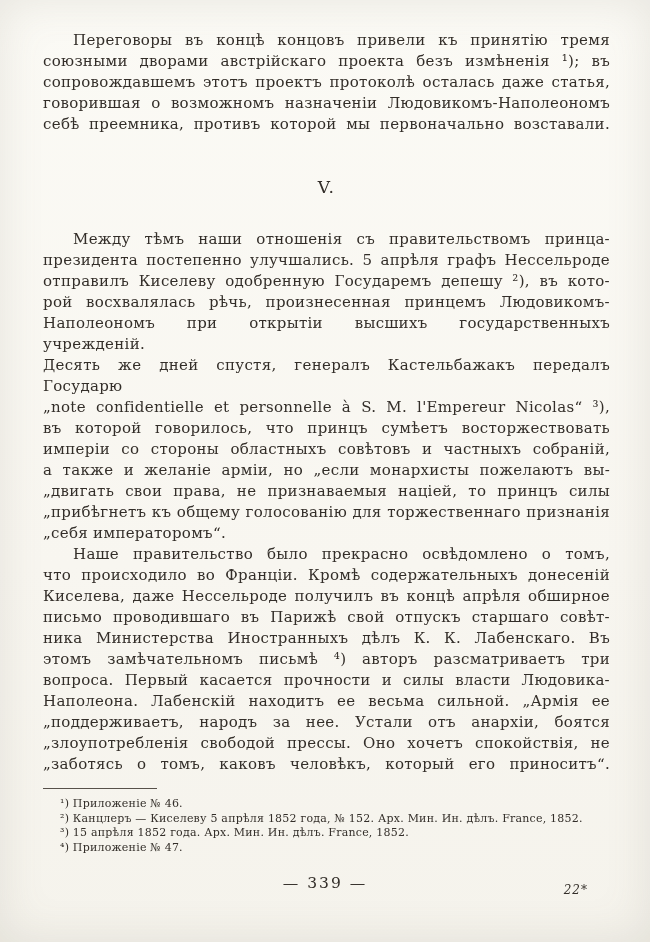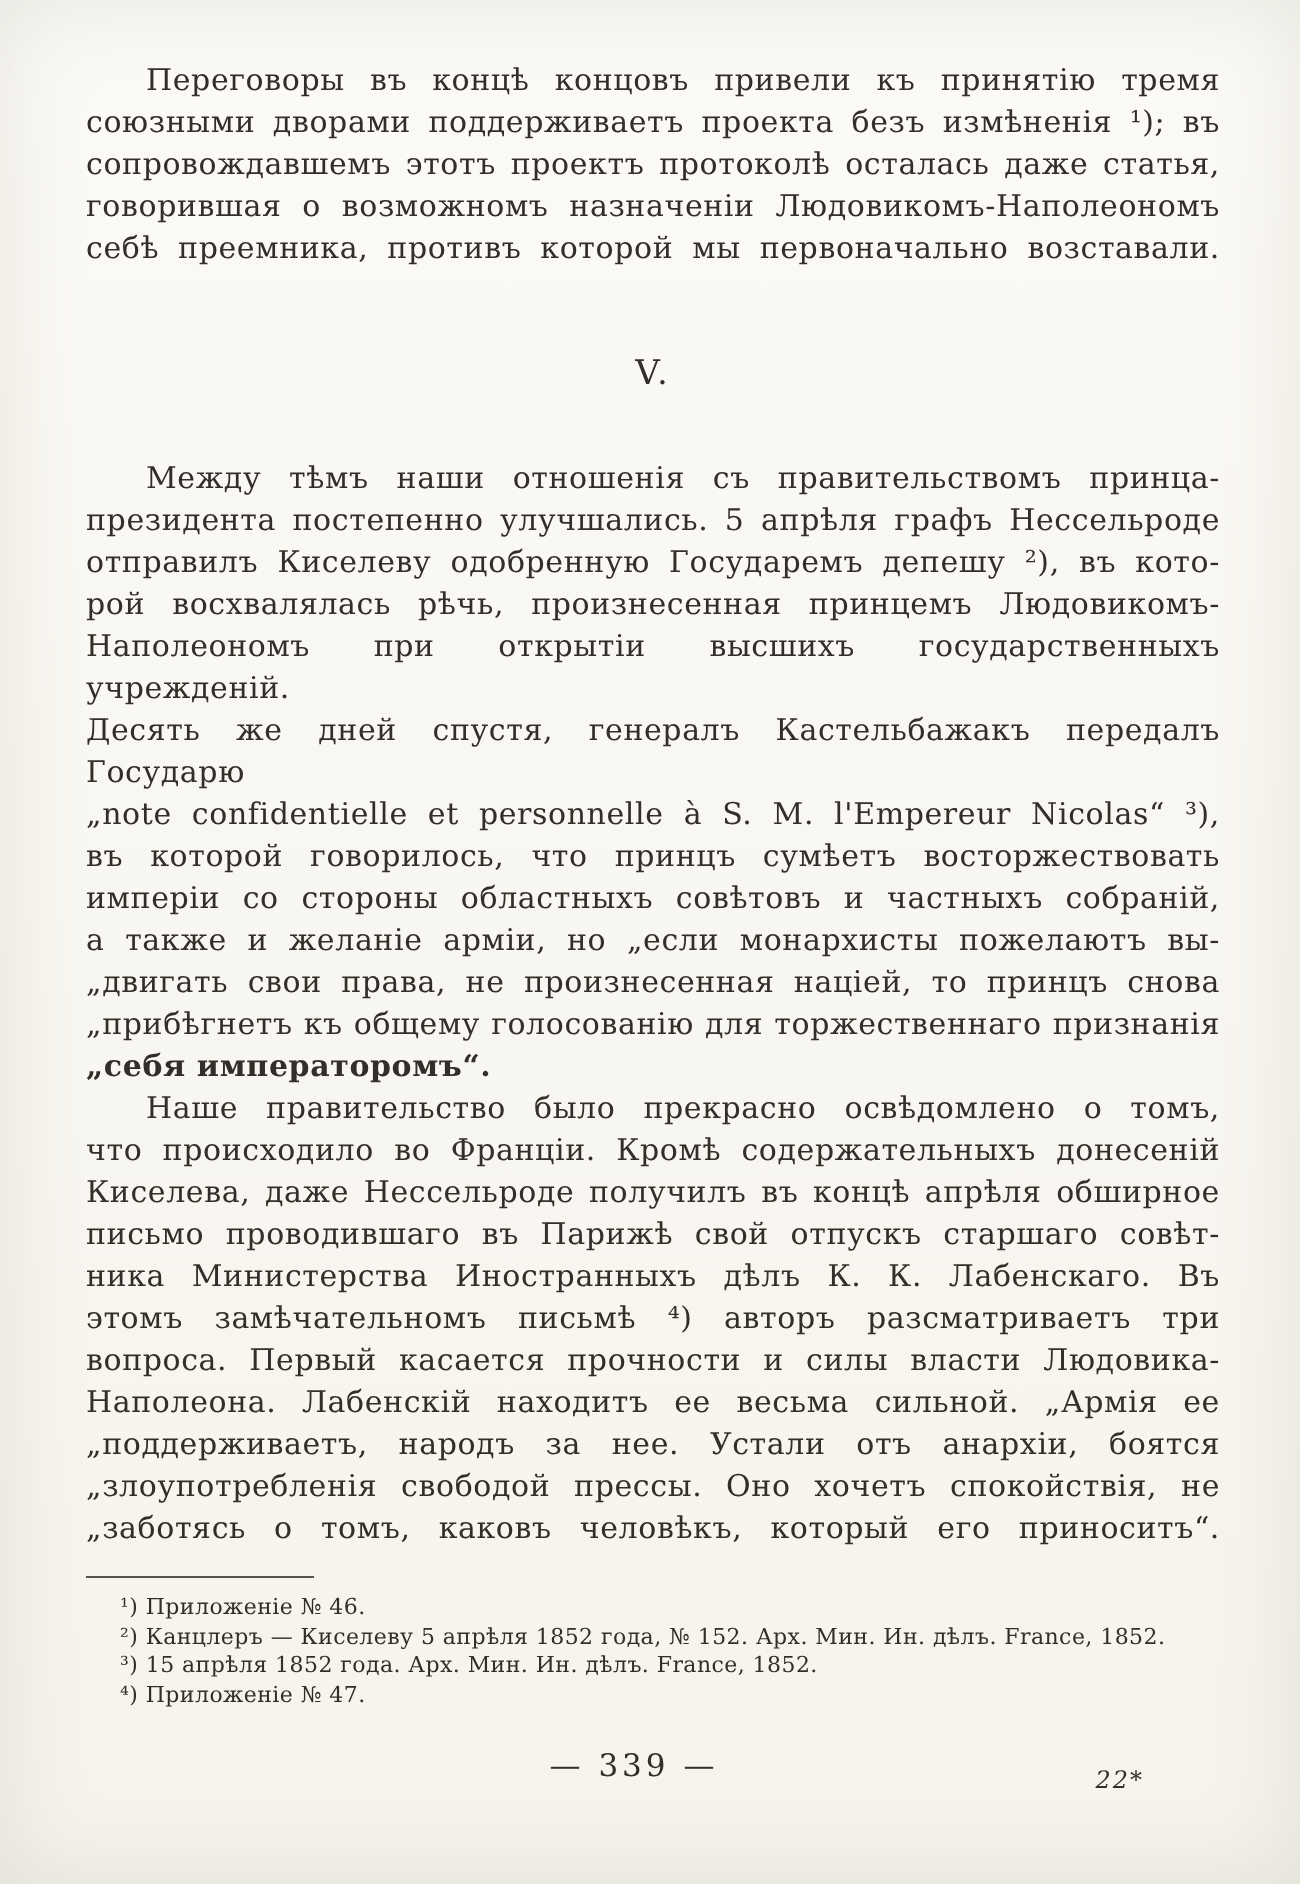--- a/index.html
+++ b/index.html
@@ -23,21 +23,21 @@
   .body-text {
     font-size: 15px;
     line-height: 21px;
     letter-spacing: 0.02em;
   }
   .ln {
     text-align: justify;
     text-align-last: justify;
   }
   .ln.first { padding-left: 30px; }
-  .ln.last { text-align-last: left; font-weight: bold; }
+  .ln.last { text-align-last: left; }
   .heading {
     margin: 42px 0 32px 0;
     text-align: center;
     font-size: 17px;
     font-weight: normal;
     letter-spacing: 1.5px;
   }
   .footnote-sep {
     width: 114px;
     border: 0;
@@ -46,21 +46,21 @@
   }
   .footnotes {
     font-size: 11px;
     line-height: 14.6px;
     letter-spacing: 0.02em;
     padding-left: 17px;
   }
   .footer {
     position: absolute;
     left: 0;
-    right: 16px;
+    right: 0;
     top: 874px;
     height: 32px;
   }
   .pagenum {
     position: absolute;
     left: 0;
     right: 0;
     text-align: center;
     font-size: 15.5px;
     letter-spacing: 2px;
@@ -74,40 +74,40 @@
     font-style: italic;
   }
 </style>
 </head>
 <body>
 
 <div class="page">
 
   <section class="para body-text">
     <div class="ln first">Переговоры въ концѣ концовъ привели къ принятію тремя</div>
-    <div class="ln">союзными дворами поддерживаетъ проекта безъ измѣненія ¹); въ</div>
+    <div class="ln">союзными дворами австрійскаго проекта безъ измѣненія ¹); въ</div>
     <div class="ln">сопровождавшемъ этотъ проектъ протоколѣ осталась даже статья,</div>
     <div class="ln">говорившая о возможномъ назначеніи Людовикомъ-Наполеономъ</div>
     <div class="ln">себѣ преемника, противъ которой мы первоначально возставали.</div>
   </section>
 
   <h2 class="heading">V.</h2>
 
   <section class="para body-text">
     <div class="ln first">Между тѣмъ наши отношенія съ правительствомъ принца-</div>
     <div class="ln">президента постепенно улучшались. 5 апрѣля графъ Нессельроде</div>
     <div class="ln">отправилъ Киселеву одобренную Государемъ депешу ²), въ кото-</div>
     <div class="ln">рой восхвалялась рѣчь, произнесенная принцемъ Людовикомъ-</div>
     <div class="ln">Наполеономъ при открытіи высшихъ государственныхъ учрежденій.</div>
     <div class="ln">Десять же дней спустя, генералъ Кастельбажакъ передалъ Государю</div>
     <div class="ln">„note confidentielle et personnelle à S. M. l'Empereur Nicolas“ ³),</div>
     <div class="ln">въ которой говорилось, что принцъ сумѣетъ восторжествовать</div>
     <div class="ln">имперіи со стороны областныхъ совѣтовъ и частныхъ собраній,</div>
     <div class="ln">а также и желаніе арміи, но „если монархисты пожелаютъ вы-</div>
-    <div class="ln">„двигать свои права, не произнесенная націей, то принцъ снова</div>
+    <div class="ln">„двигать свои права, не признаваемыя націей, то принцъ силы</div>
     <div class="ln">„прибѣгнетъ къ общему голосованію для торжественнаго признанія</div>
     <div class="ln last">„себя императоромъ“.</div>
   </section>
 
   <section class="para body-text">
     <div class="ln first">Наше правительство было прекрасно освѣдомлено о томъ,</div>
     <div class="ln">что происходило во Франціи. Кромѣ содержательныхъ донесеній</div>
     <div class="ln">Киселева, даже Нессельроде получилъ въ концѣ апрѣля обширное</div>
     <div class="ln">письмо проводившаго въ Парижѣ свой отпускъ старшаго совѣт-</div>
     <div class="ln">ника Министерства Иностранныхъ дѣлъ К. К. Лабенскаго. Въ</div>

